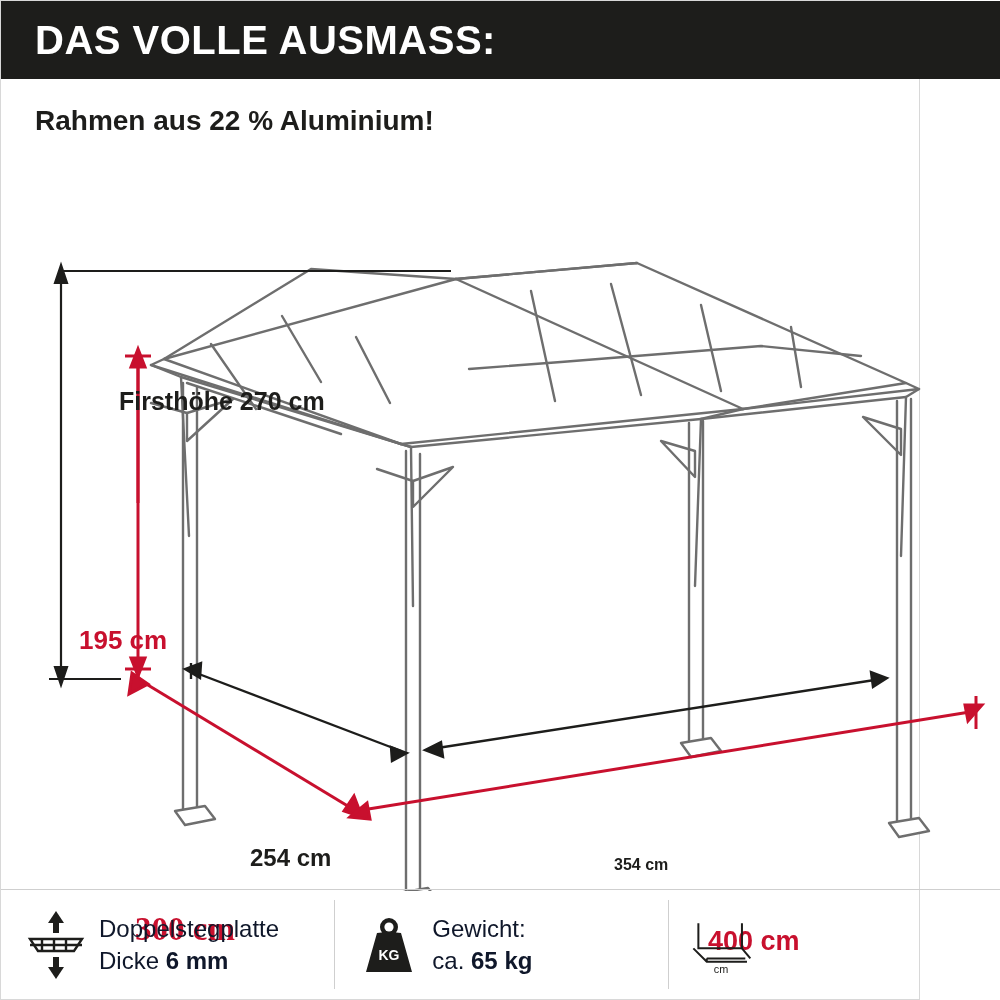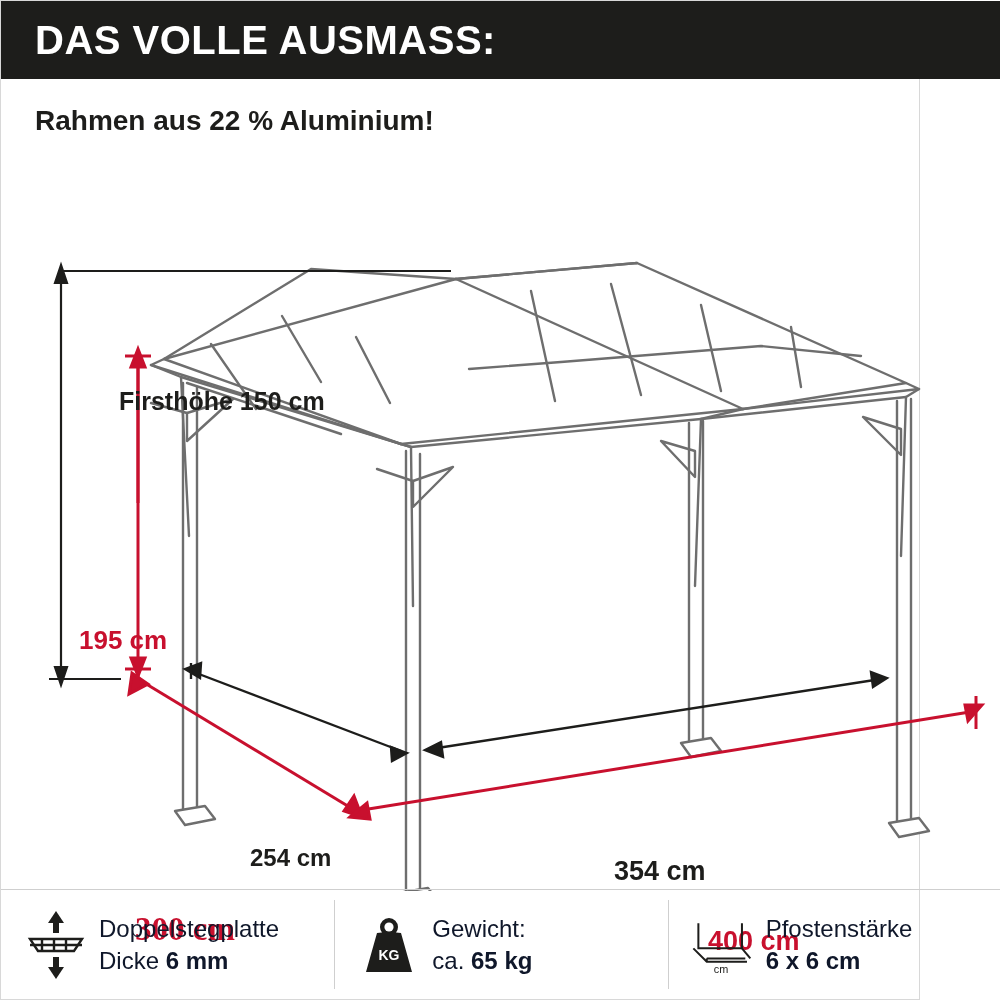--- a/index.html
+++ b/index.html
@@ -37,21 +37,21 @@
 
   
   .lbl {
     position:absolute; font-weight:bold; color:#1d1d1b;
     white-space:nowrap;
   }
   .lbl-red { color:#c8102e; }
   .lbl-firsthoehe { left:118px; top:236px; font-size:25px; }
   .lbl-195 { left:78px; top:474px; font-size:26px; }
   .lbl-254 { left:249px; top:693px; font-size:24px; }
-  .lbl-354 { left:613px; top:705px; font-size:27px; }
+  .lbl-354 { left:613px; top:705px; font-size:16px; }
   .lbl-300 { left:134px; top:760px; font-size:33px;font-family:Liberation Serif, serif; }
   .lbl-400 { left:707px; top:775px; font-size:27px; }
 
   
   .footer {
     position:absolute; left:0; bottom:0; width:1000px; height:110px;
     border-top:1px solid #cfcfcf;
     display:flex;
   }
   .fcell {
@@ -176,21 +176,21 @@
         <polygon points="406,602 390,596 391,610"></polygon>
 
         <line x1="190" y1="512" x2="190" y2="528"></line>
 
         <line x1="430" y1="598" x2="880" y2="528"></line>
         <polygon points="424,599 440,591 442,606"></polygon>
         <polygon points="886,527 870,521 872,536"></polygon>
       </g>
     </svg>
 
-    <span class="lbl lbl-firsthoehe">Firsthöhe 150 cm</span>
+    <span class="lbl lbl-firsthoehe">Firsthöhe 270 cm</span>
     <span class="lbl lbl-red lbl-195">195 cm</span>
     <span class="lbl lbl-254">254 cm</span>
     <span class="lbl lbl-354">354 cm</span>
     <span class="lbl lbl-red lbl-300">300 cm</span>
     <span class="lbl lbl-red lbl-400">400 cm</span>
   </div>
 
   <div class="footer">
 
     <div class="fcell">
@@ -241,22 +241,16 @@
           <g stroke="#1d1d1b" stroke-width="2.4" fill="none">
             <path d="M10,10 L10,40 L62,40 L62,10"></path>
             <path d="M10,40 L26,56 L74,56" transform="translate(-6,0)"></path>
             <path d="M62,40 L72,52"></path>
             <path d="M20,52 L66,52"></path>
             <path d="M20,52 L20,56"></path>
           </g>
           <text x="37" y="70" font-family="Liberation Sans, sans-serif" font-size="13" fill="#1d1d1b" text-anchor="middle">cm</text>
         </svg>
       </div>
-      <div class="fcell-text">
-        <div>Pfostenstärke</div>
-        <div>
-          <span></span><b>6 x 6 cm</b>
-        </div>
-      </div>
     </div>
 
   </div>
 </div>
 
 </body></html>

